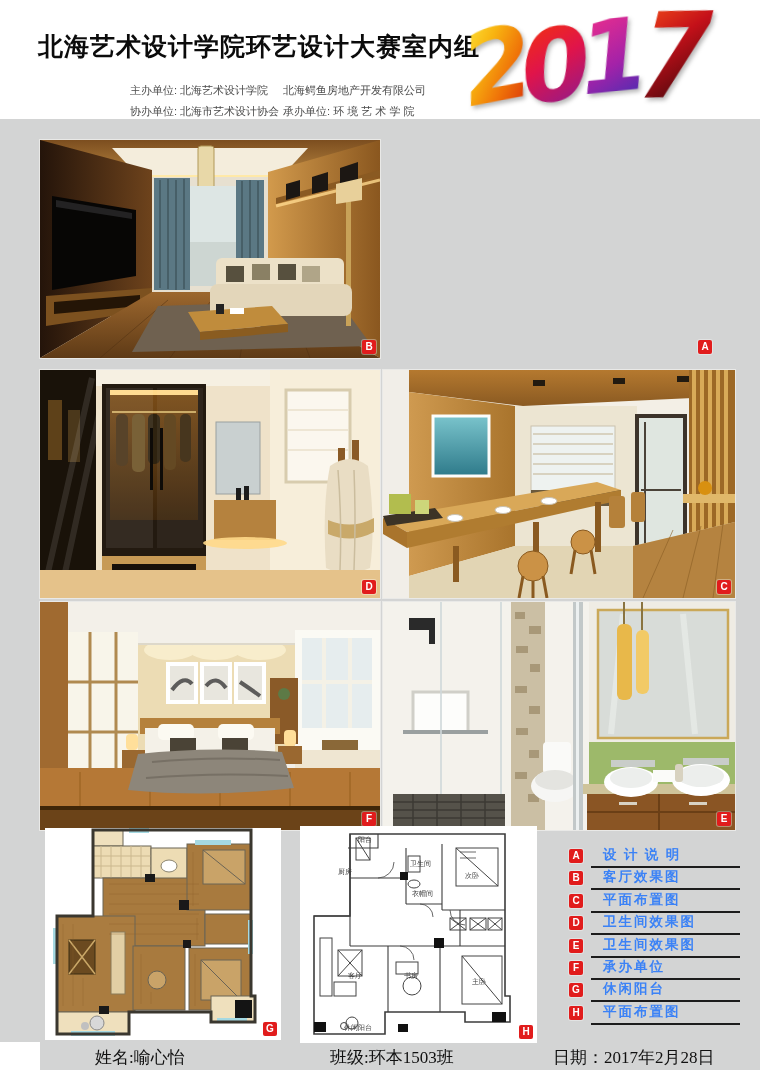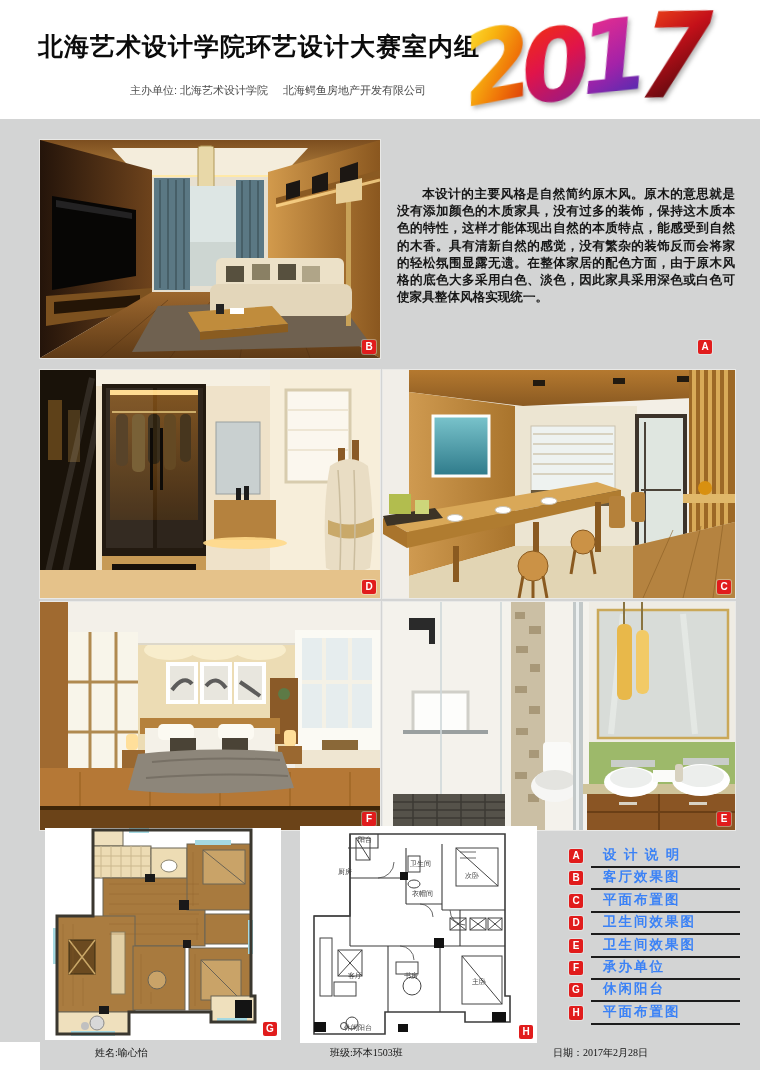--- a/index.html
+++ b/index.html
@@ -54,37 +54,41 @@
   
   .legend{position:absolute;left:567px;top:846px;width:173px;}
   .legend-row{position:relative;height:22.4px;}
   .legend-row .chip{left:2px;top:3px;position:absolute;}
   .legend-line{display:block;margin-left:24px;border-bottom:2px solid #1c1c1c;
                font-family:"Liberation Serif",serif;font-weight:bold;font-size:13.5px;
                letter-spacing:2px;color:#3b82f6;padding:0 2px 2px 12px;height:18px;line-height:18px;
                white-space:nowrap;}
 
   
-  .foot{position:absolute;top:1046px;font-family:"Liberation Serif",serif;font-size:10px;color:#111;}
+  .foot{position:absolute;top:1046px;font-family:"Liberation Serif",serif;font-size:17px;color:#111;}
   .foot-name{left:95px;}
   .foot-class{left:330px;}
   .foot-date{left:553px;text-align:center;}
 </style>
 </head>
 <body>
 
 <div class="poster">
   <div class="gray-panel"></div>
   <div class="white-notch"></div>
 
   <h1 class="title">北海艺术设计学院环艺设计大赛室内组</h1>
   <div class="orgs">
     <div class="org-row">
       <span class="org-c1">主办单位: 北海艺术设计学院</span>
       <span class="org-c2">北海鳄鱼房地产开发有限公司</span>
+    </div>
+    <div class="org-row">
+      <span class="org-c1">协办单位: 北海市艺术设计协会</span>
+      <span class="org-c2">承办单位: 环 境 艺 术 学 院</span>
     </div>
   </div>
   <div class="year">
     <span class="y2">2</span><span class="y0">0</span><span class="y1">1</span><span class="y7">7</span>
   </div>
 
   <div class="photo ph-b">
     <svg viewBox="0 0 340 218" preserveAspectRatio="none">
       <defs>
         <linearGradient id="bCeil" x1="0" y1="0" x2="0" y2="1">
@@ -141,23 +145,20 @@
       <rect x="238" y="124" width="18" height="16" fill="#57503e"></rect>
       <rect x="262" y="126" width="18" height="16" fill="#b0a588"></rect>
       <polygon points="148,172 232,166 248,184 160,192" fill="#c08c3c"></polygon>
       <polygon points="160,192 248,184 248,192 160,200" fill="#8a5c20"></polygon>
       <rect x="190" y="168" width="14" height="6" fill="#ffffff"></rect>
       <rect x="176" y="164" width="8" height="10" fill="#222222"></rect>
     </svg>
     <span class="chip chip-in">B</span>
   </div>
 
-  <div class="desc">
-    <p>本设计的主要风格是自然简约原木风。原木的意思就是没有添加颜色的木质家具，没有过多的装饰，保持这木质本色的特性，这样才能体现出自然的本质特点，能感受到自然的木香。具有清新自然的感觉，没有繁杂的装饰反而会将家的轻松氛围显露无遗。在整体家居的配色方面，由于原木风格的底色大多采用白色、淡色，因此家具采用深色或白色可使家具整体风格实现统一。</p>
-  </div>
   <span class="chip chip-a">A</span>
 
   <div class="photo ph-d">
     <svg viewBox="0 0 340 228" preserveAspectRatio="none">
       <defs>
         <linearGradient id="dInt" x1="0" y1="0" x2="0" y2="1">
             <stop offset="0" stop-color="#7a4c17"></stop>
             <stop offset="1" stop-color="#3a240c"></stop>
           </linearGradient>
       </defs>

